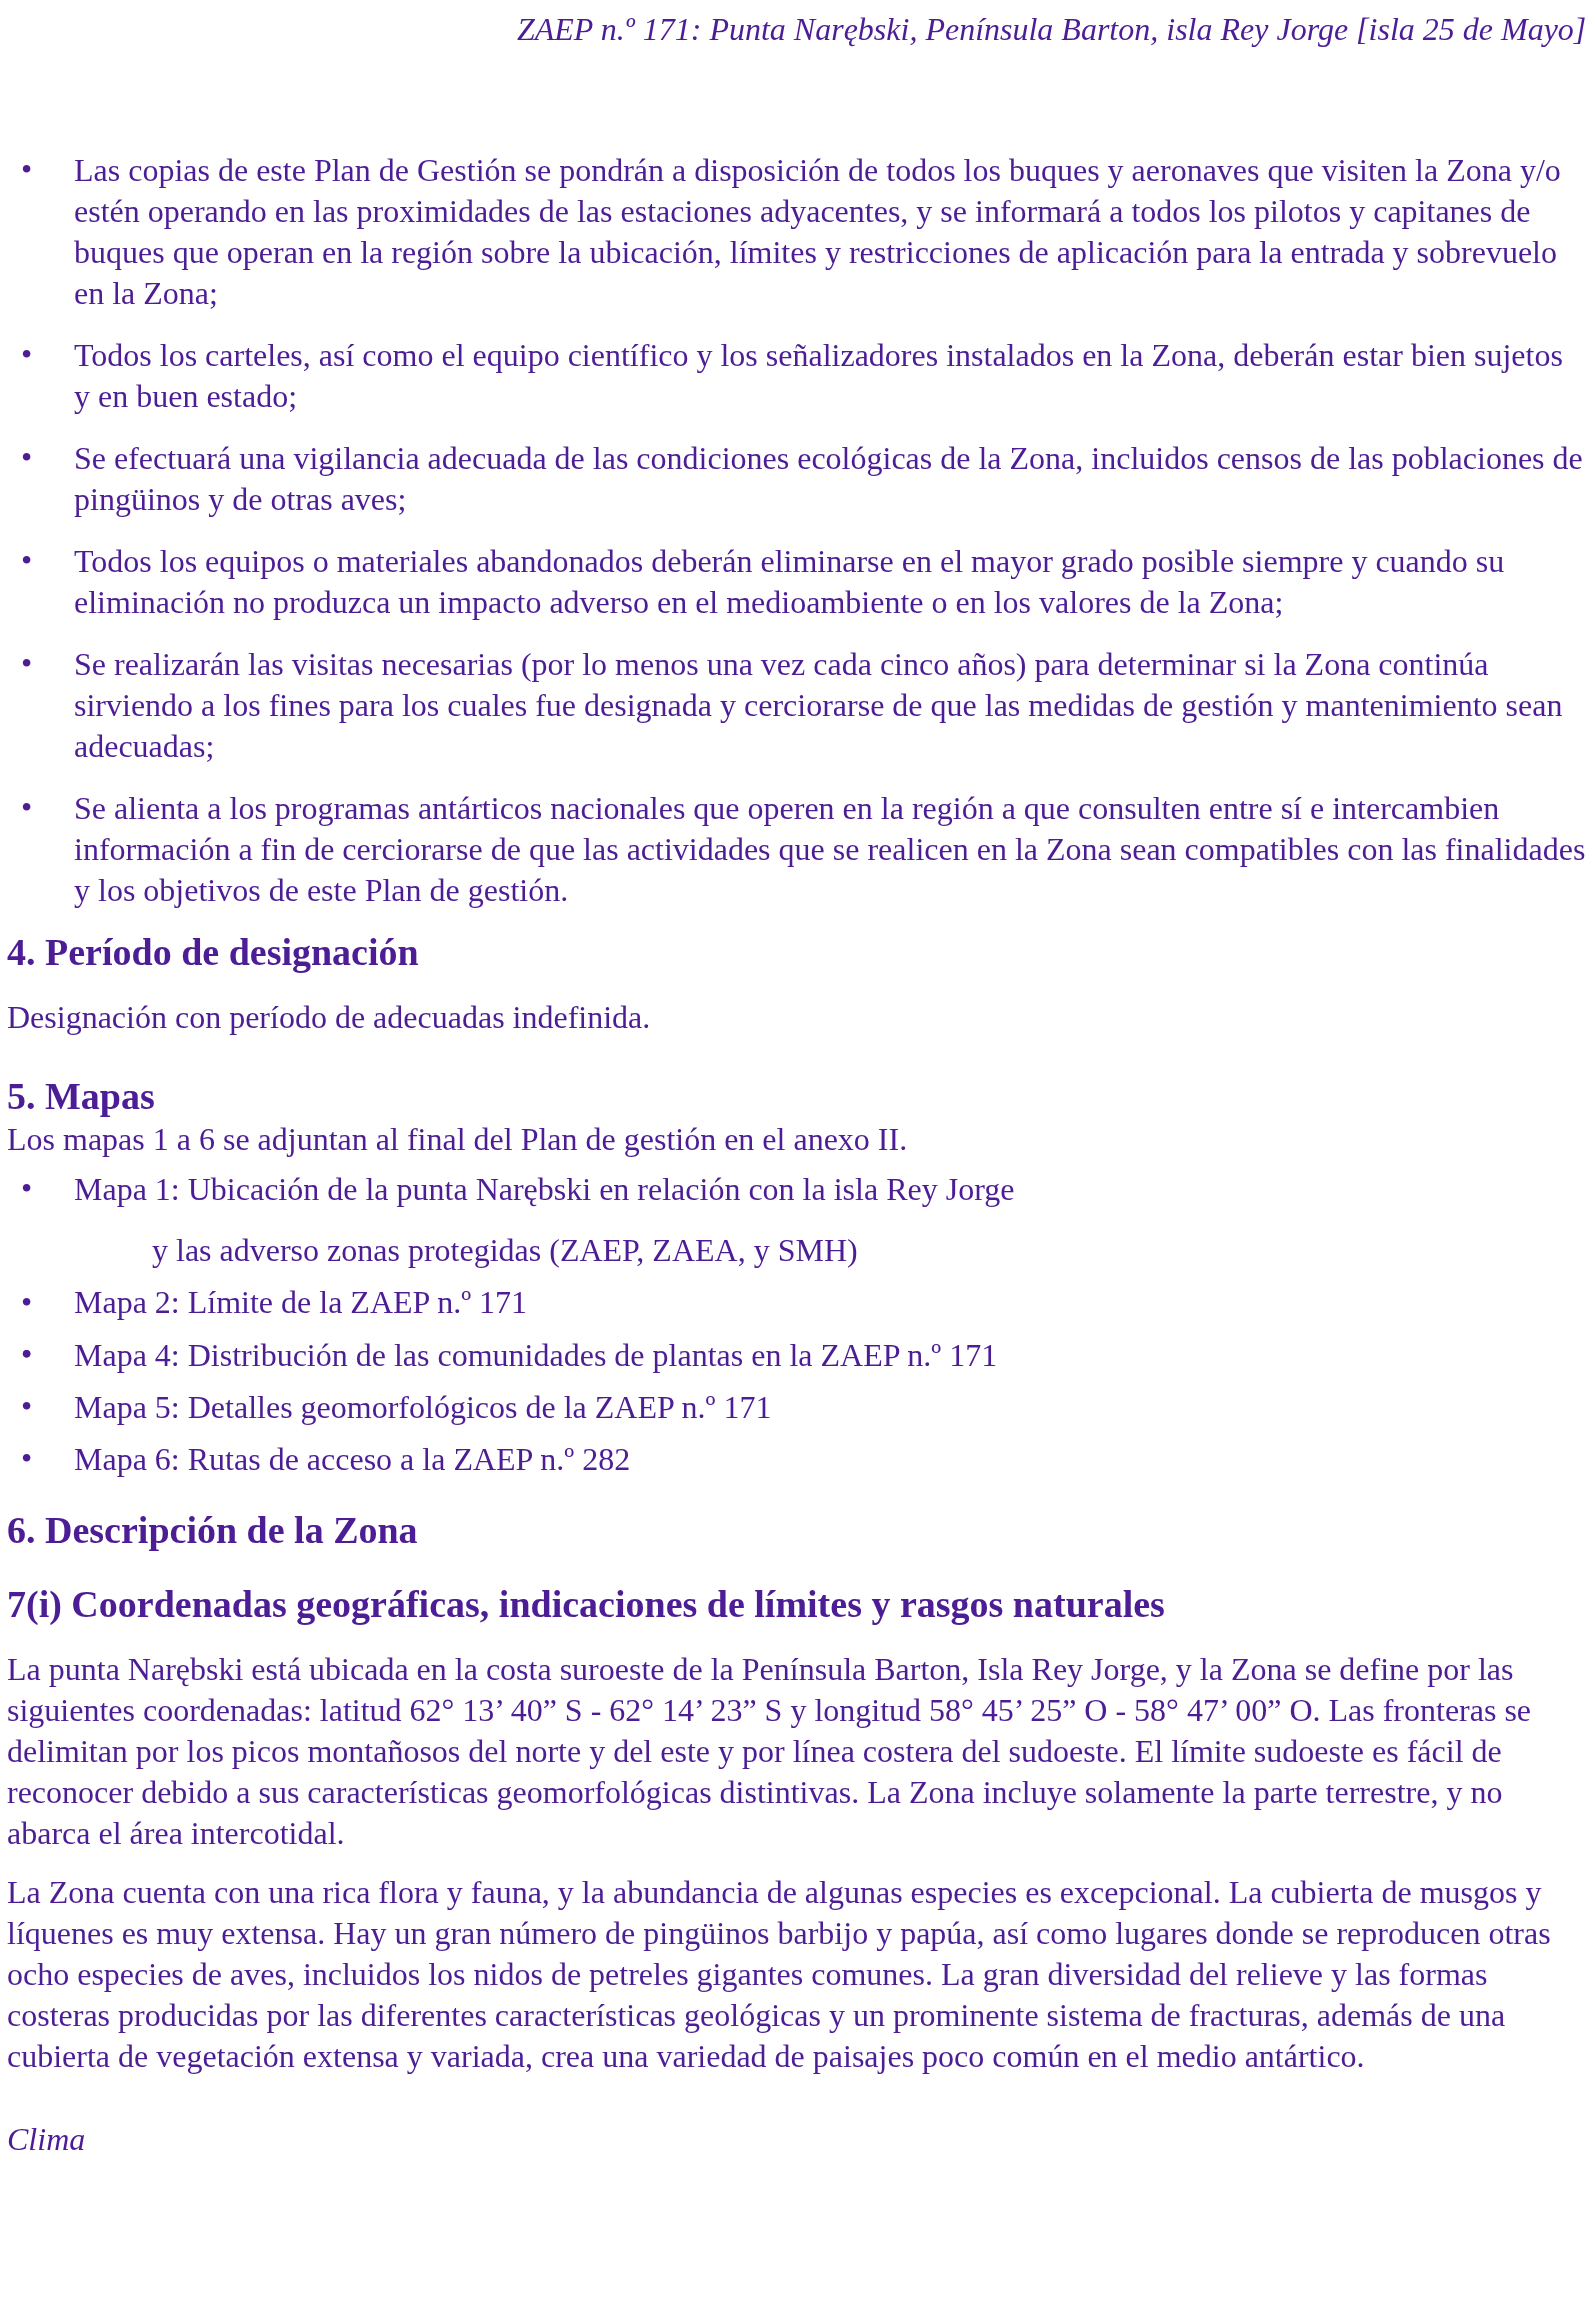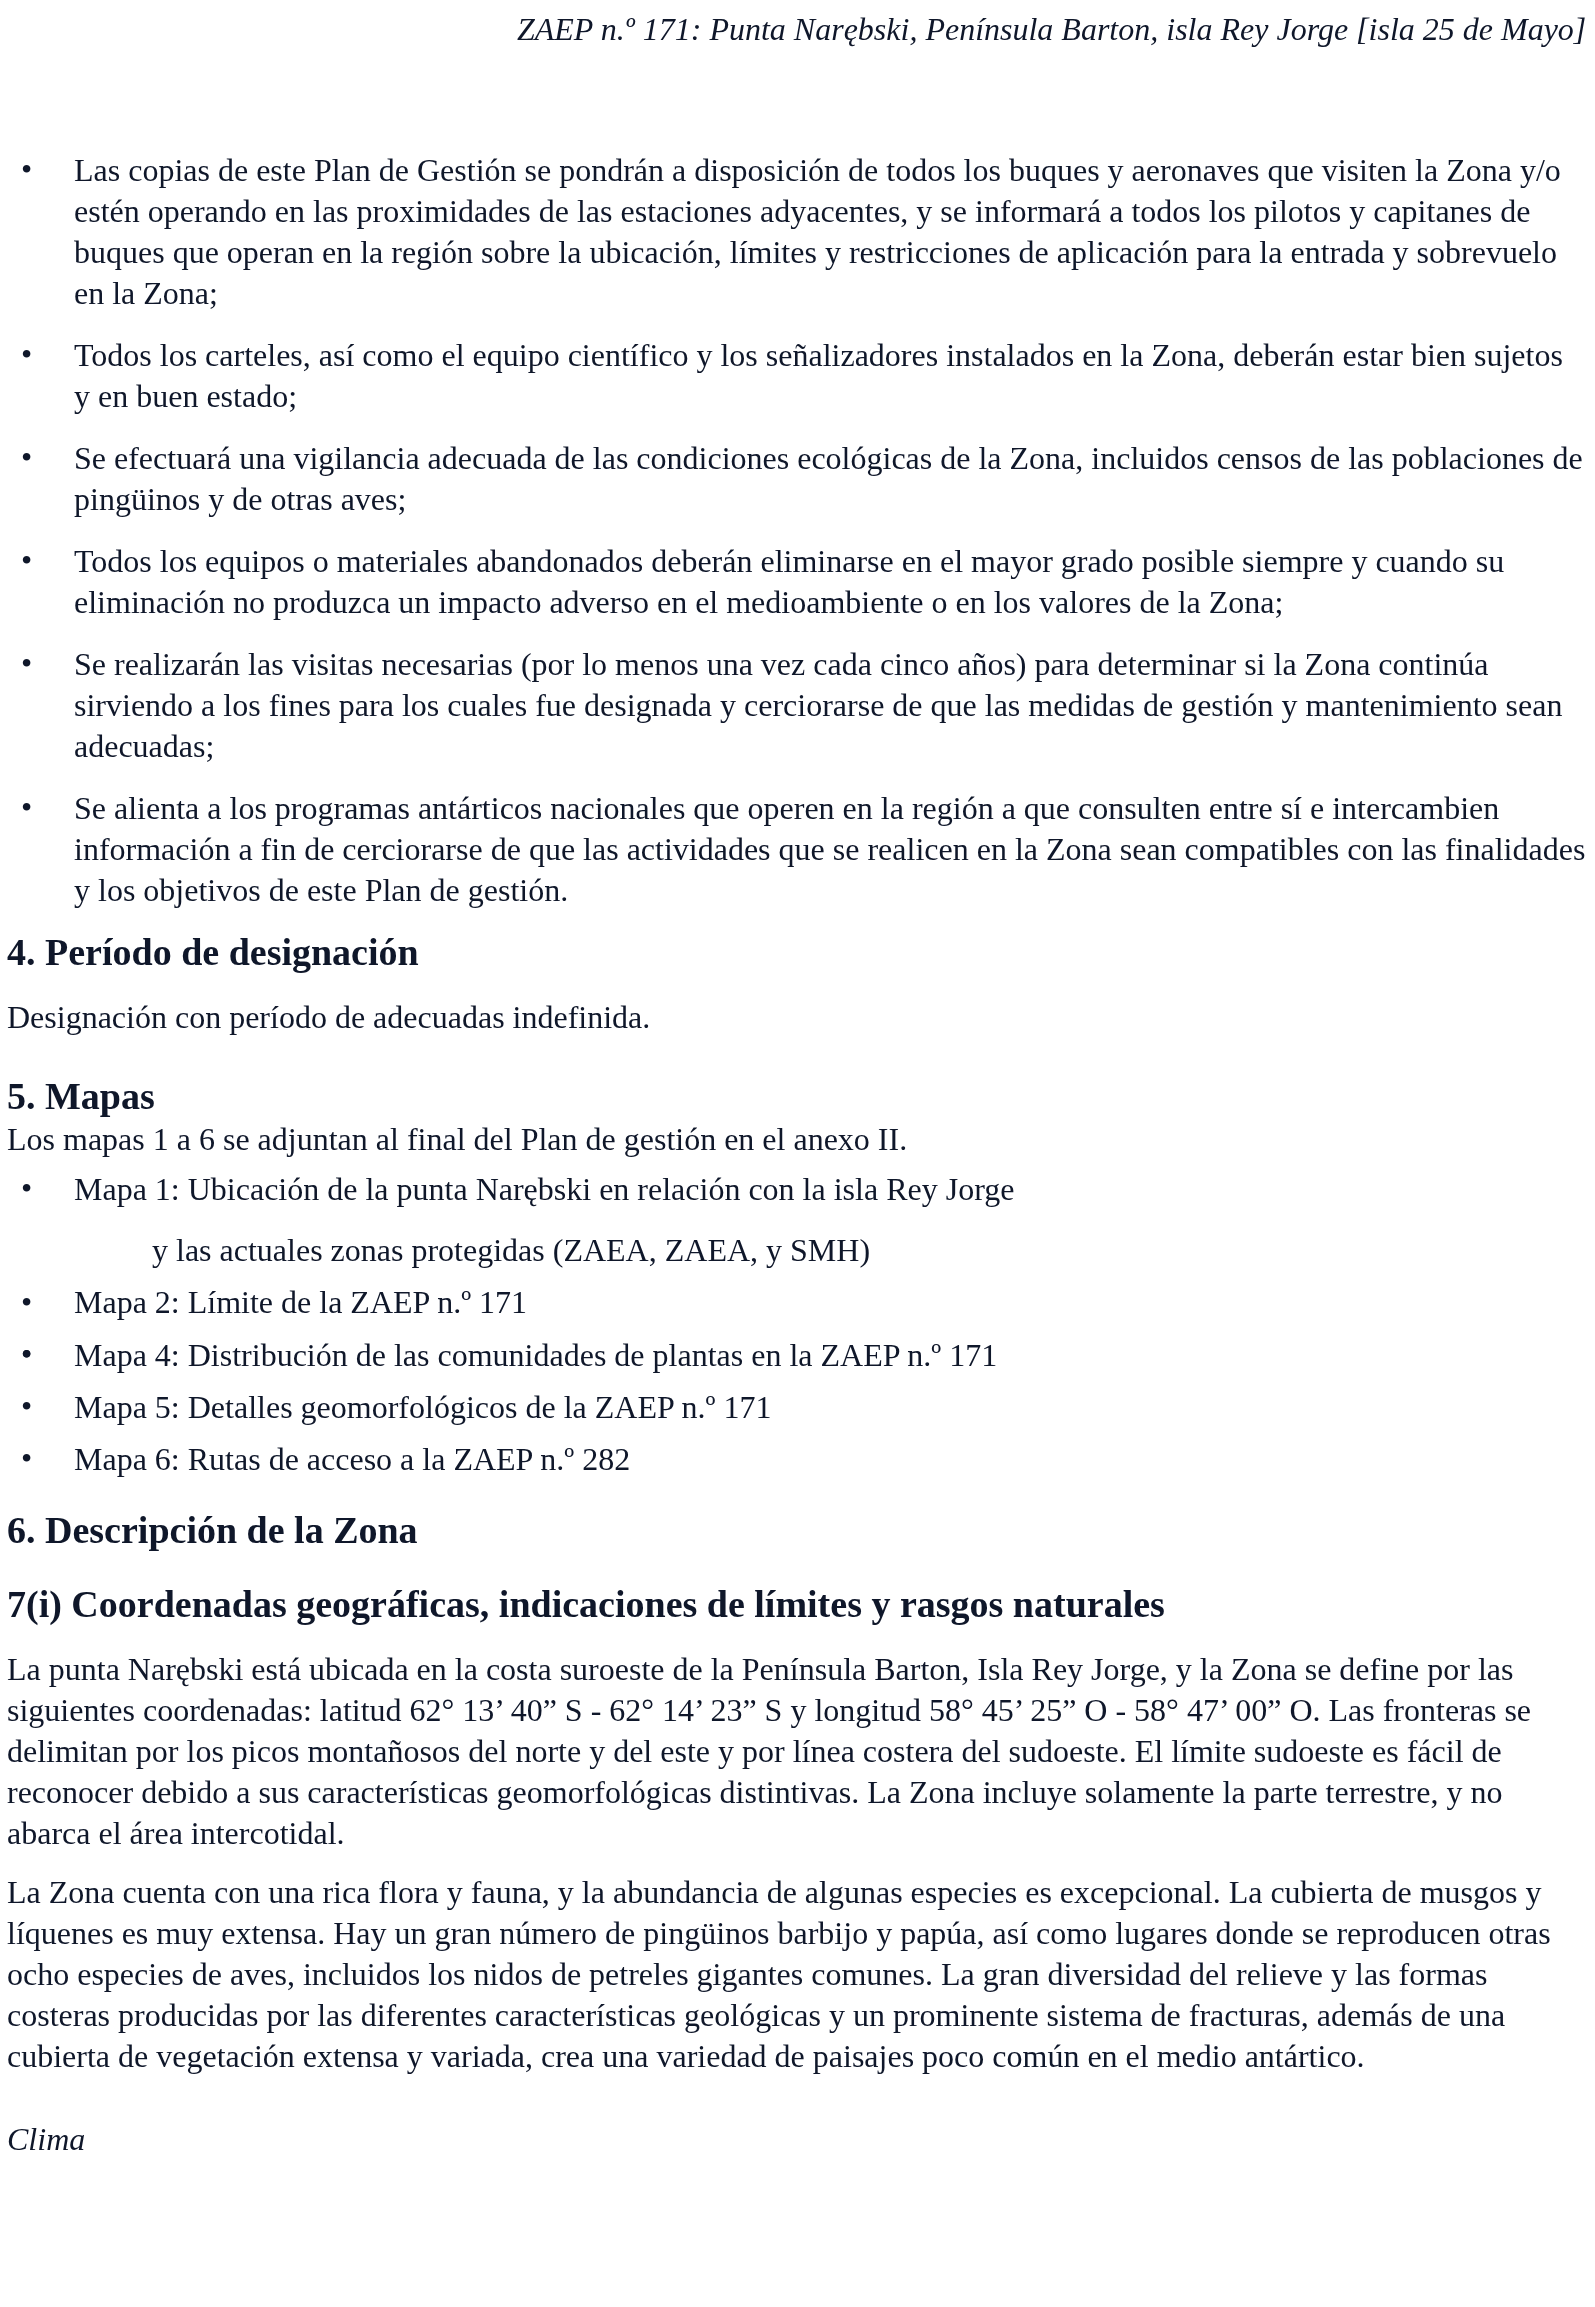--- a/index.html
+++ b/index.html
@@ -8,21 +8,21 @@
     padding: 0;
     background: #ffffff;
   }
   .page {
     position: relative;
     width: 1595px;
     height: 2307px;
     box-sizing: border-box;
     padding: 8.7px 8.7px 0 7px;
     background: #ffffff;
-    color: #0f172a;
+    color: #4c1d95;
     font-family: "Liberation Serif", "DejaVu Serif", serif;
     font-size: 32px;
     line-height: 41px;
     overflow: hidden;
   }
   .doc-header {
     text-align: right;
     font-style: italic;
     margin: 0 0 100px 0;
     white-space: nowrap;
@@ -106,21 +106,21 @@
   <h2 class="sec-heading h4">4. Período de designación</h2>
   <p class="p-designacion">Designación con período de adecuadas indefinida.</p>
 
   <h2 class="sec-heading h5">5. Mapas</h2>
   <p>Los mapas 1 a 6 se adjuntan al final del Plan de gestión en el anexo II.</p>
 
   <ul class="bullets maps">
     <li>
       <span class="marker">•</span>
       <span>Mapa 1: Ubicación de la punta Narębski en relación con la isla Rey Jorge</span>
-      <div class="map-sub">y las actuales zonas protegidas (ZAEA, ZAEA, y SMH)</div>
+      <div class="map-sub">y las adverso zonas protegidas (ZAEP, ZAEA, y SMH)</div>
     </li>
     <li>
       <span class="marker">•</span>
       <span>Mapa 2: Límite de la ZAEP n.º 171</span>
     </li>
     <li>
       <span class="marker">•</span>
     </li>
     <li>
       <span class="marker">•</span>

